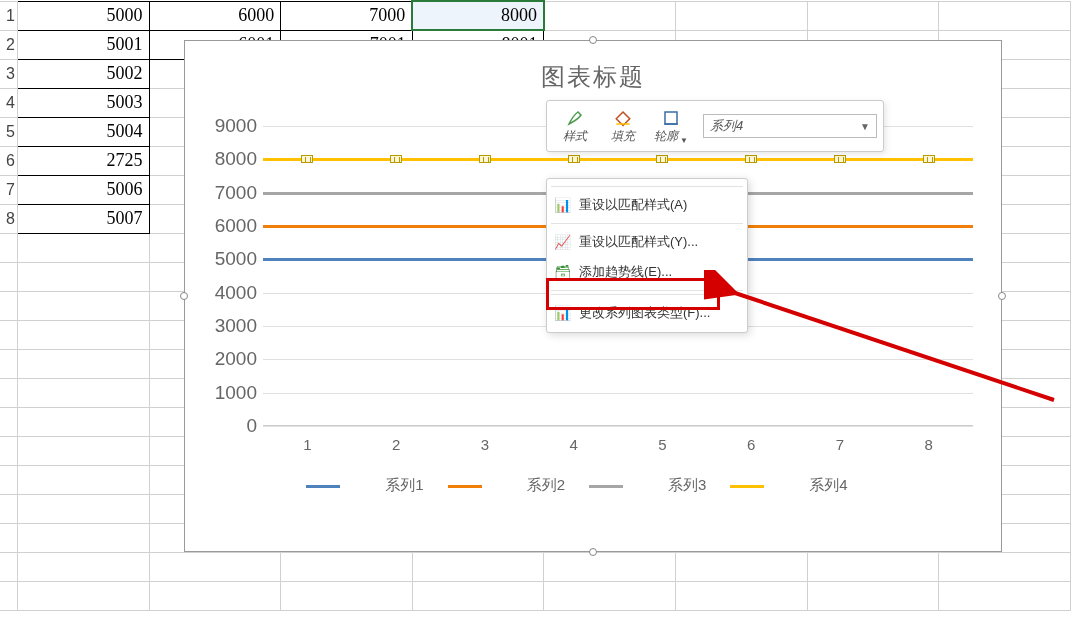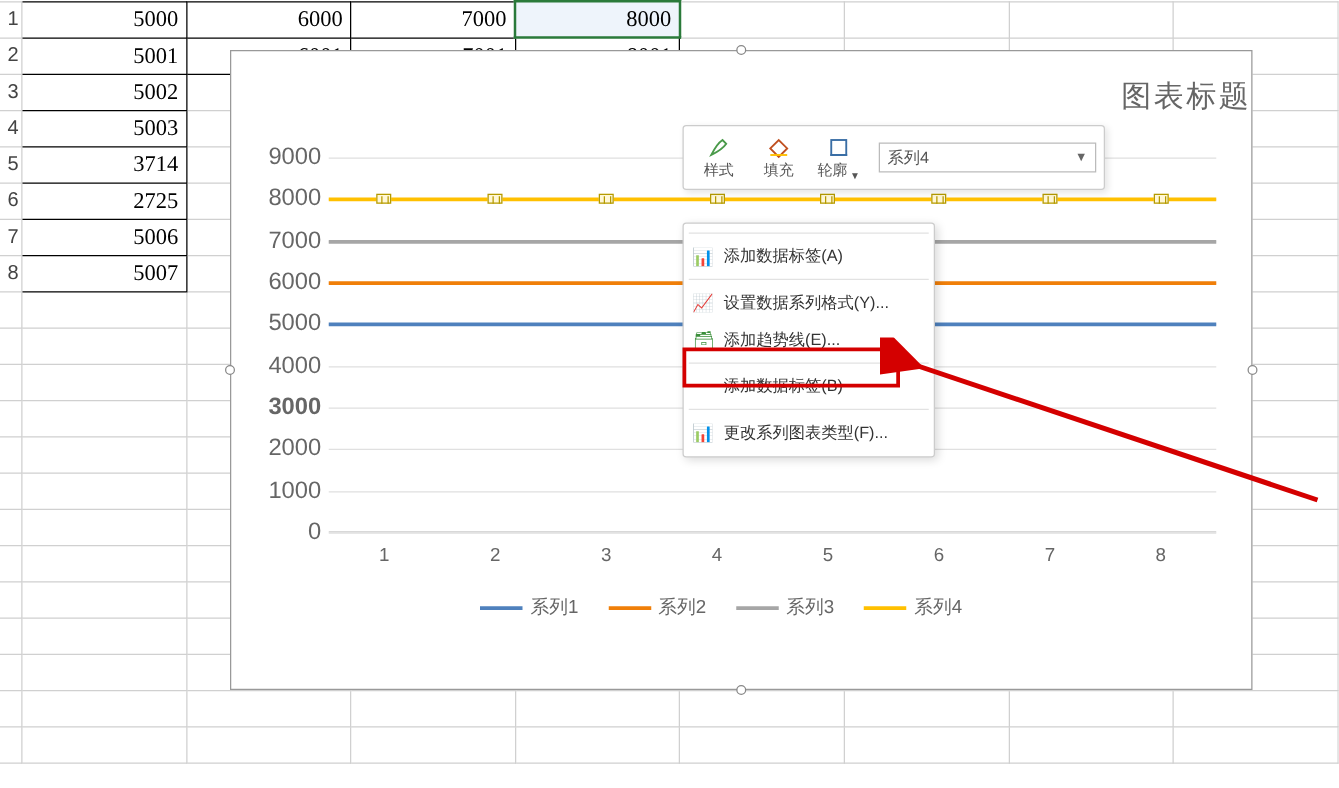--- a/index.html
+++ b/index.html
@@ -59,21 +59,21 @@
     border: 1px solid #888;
     border-radius: 4px;
     background: #fff;
   }
   .ct { left: calc(50% - 4px); top: -5px; }
   .cb { left: calc(50% - 4px); bottom: -5px; }
   .cl { left: -5px; top: calc(50% - 4px); }
   .cr { right: -5px; top: calc(50% - 4px); }
 
   .chart-title {
-    text-align: right;
+    text-align: center;
     font-size: 24px;
     color: #666;
     padding-top: 20px;
     font-family: "SimSun", serif;
     letter-spacing: 2px;
   }
   .plot-wrap {
     position: absolute;
     left: 20px; top: 85px;
     width: 768px; height: 360px;
@@ -150,36 +150,38 @@
     display: inline-block;
     width: 34px; height: 0;
     border-top: 3px solid;
     vertical-align: middle;
     margin-right: 6px;
   }
   .legend span.lbl {
     color: #666;
     margin-right: 24px;
     font-size: 15px;
+    margin-left: 39px;
   }
   
   .mini-toolbar {
     position: absolute;
     left: 546px; top: 100px;
     width: 338px; height: 52px;
     border: 1px solid #ccc;
     background: #fff;
     box-shadow: 2px 2px 6px rgba(0,0,0,0.1);
     border-radius: 3px;
     display: flex;
     align-items: center;
     padding: 3px 6px;
     gap: 4px;
     font-size: 12px;
     color: #555;
+    font-style: italic;
   }
   .mt-btn {
     display: flex;
     flex-direction: column;
     align-items: center;
     width: 44px;
     height: 44px;
     justify-content: center;
     border: 1px solid transparent;
     border-radius: 3px;
@@ -285,21 +287,21 @@
         <td></td>
         <td></td>
         <td></td>
         <td></td>
         <td></td>
         <td></td>
         <td></td>
       </tr>
       <tr>
         <td class="rownum">5</td>
-        <td class="heavy">3714</td>
+        <td class="heavy">5004</td>
         <td></td>
         <td></td>
         <td></td>
         <td></td>
         <td></td>
         <td></td>
         <td></td>
       </tr>
       <tr>
         <td class="rownum">6</td>
@@ -486,21 +488,21 @@
   <div class="handle cl"></div>
   <div class="handle cr"></div>
 
   <div class="chart-title">图表标题</div>
 
   <div class="plot-wrap">
     <div class="yaxis" id="yaxis">
         <div class="ytick" style="top: 300px;">0</div>
         <div class="ytick" style="top: 266.667px;">1000</div>
         <div class="ytick" style="top: 233.333px;">2000</div>
-        <div class="ytick" style="top: 200px; font-weight: bold;">3000</div>
+        <div class="ytick" style="top: 200px;">3000</div>
         <div class="ytick" style="top: 166.667px;">4000</div>
         <div class="ytick" style="top: 133.333px;">5000</div>
         <div class="ytick" style="top: 100px;">6000</div>
         <div class="ytick" style="top: 66.6667px;">7000</div>
         <div class="ytick" style="top: 33.3333px;">8000</div>
         <div class="ytick" style="top: 0px;">9000</div>
       </div>
     <div class="plot" id="plot">
         <div class="gline" style="top: 300px;"></div>
         <div class="gline" style="top: 266.667px;"></div>
@@ -574,35 +576,32 @@
   <div class="mt-select">
     <span>系列4</span>
     <span class="dd">▼</span>
   </div>
 </div>
 
 <div class="ctx">
   <div class="sep"></div>
   <div class="item">
     <span class="ic">📊</span>
-    <span>添加数据标签(A)</span>
+    <span>重设以匹配样式(A)</span>
   </div>
   <div class="sep"></div>
   <div class="item">
     <span class="ic">📈</span>
-    <span>设置数据系列格式(Y)...</span>
+    <span>重设以匹配样式(Y)...</span>
   </div>
   <div class="item">
     <span class="ic">🗃</span>
     <span>添加趋势线(E)...</span>
   </div>
   <div class="sep"></div>
-  <div class="item">
-    <span>添加数据标签(B)</span>
-  </div>
   <div class="sep"></div>
   <div class="item">
     <span class="ic">📊</span>
     <span>更改系列图表类型(F)...</span>
   </div>
 </div>
 
 <div class="highlight-box" style="left:546px; top:278px; width:174px; height:32px;"></div>
 
 <svg class="arrow" style="left:704px; top:270px; width:360px; height:150px;">

